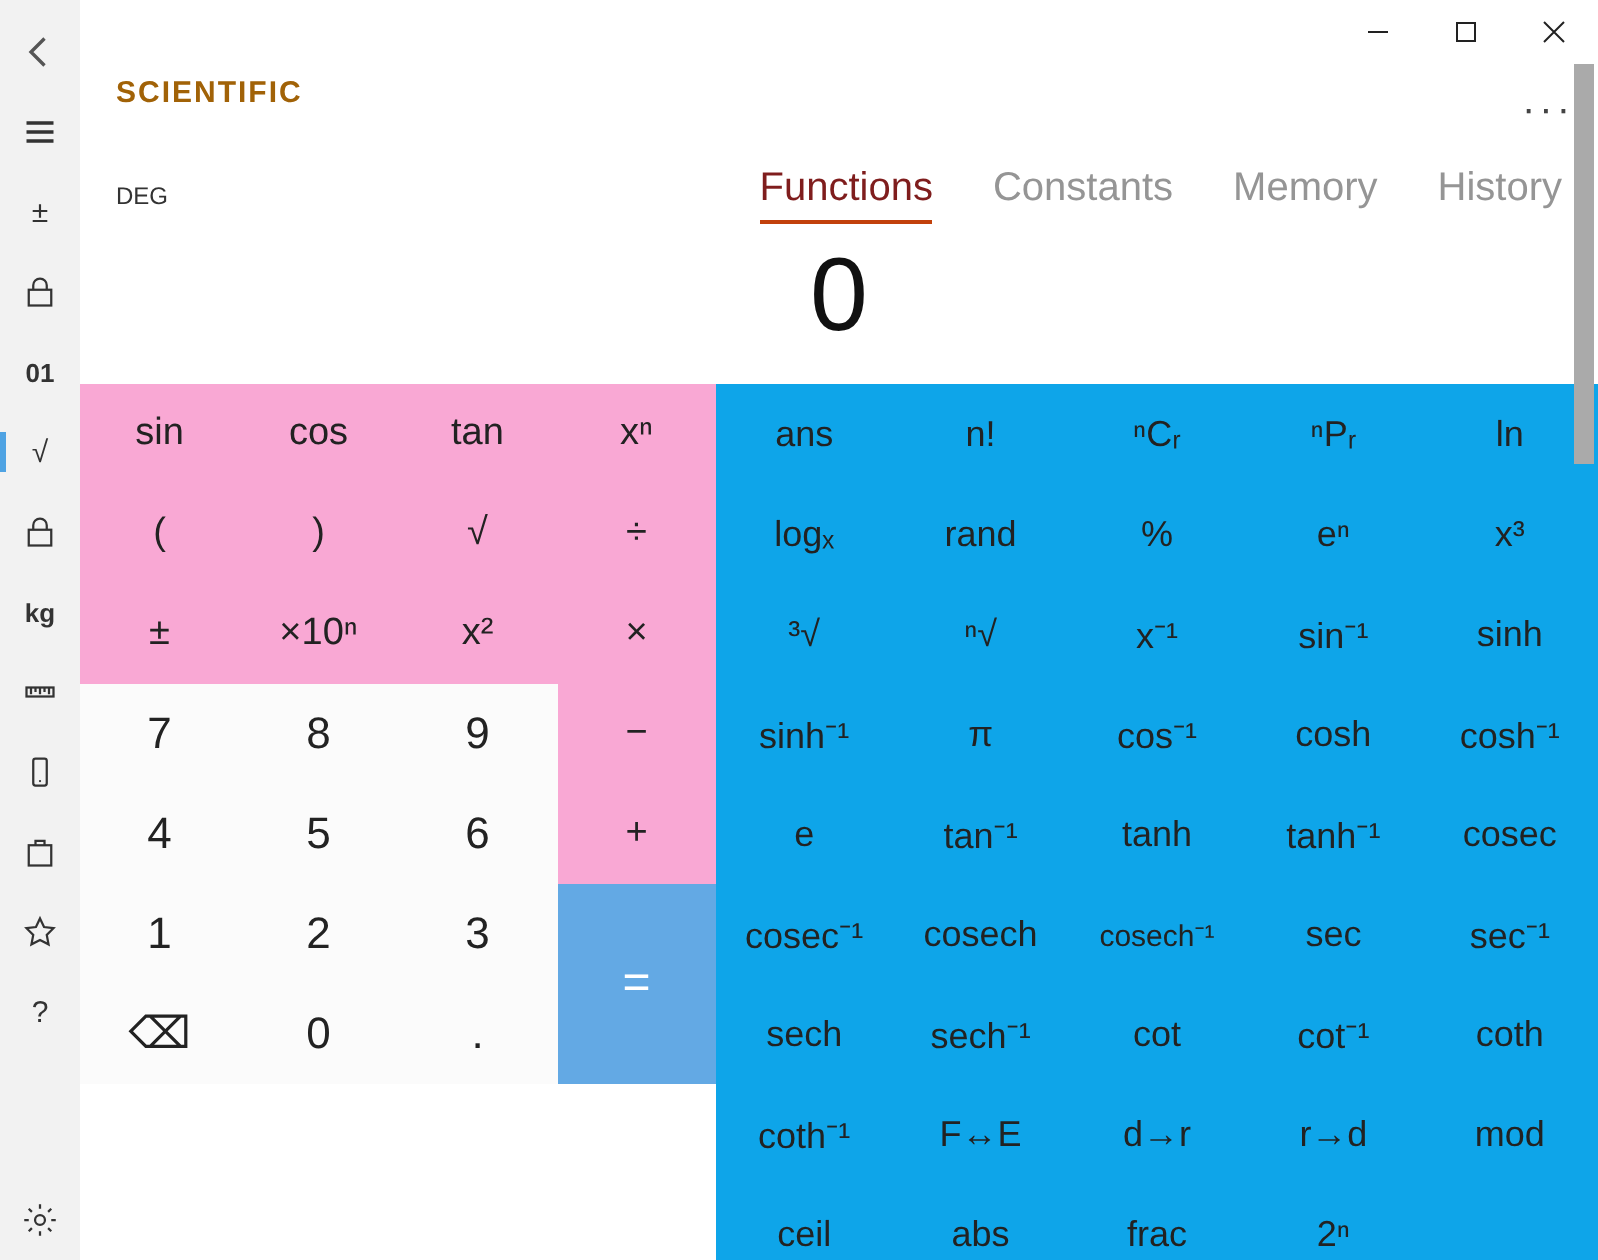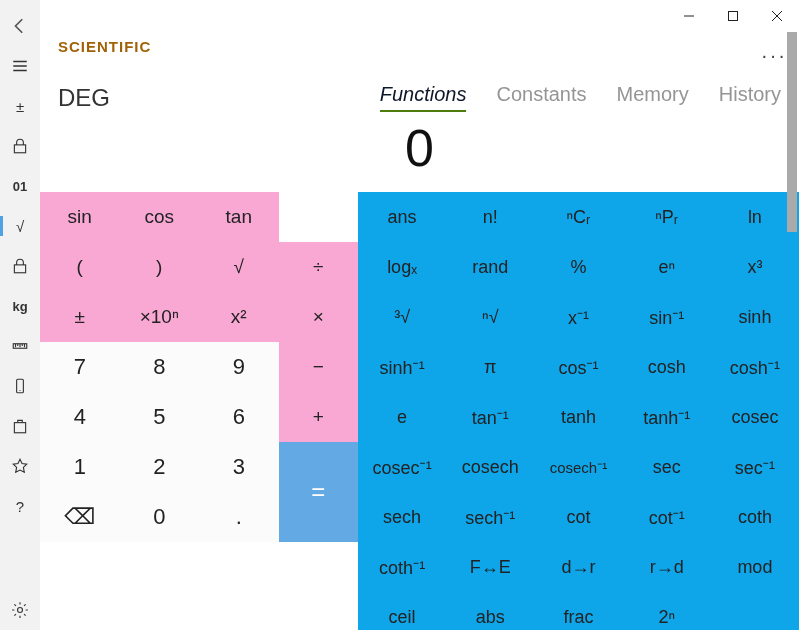--- a/index.html
+++ b/index.html
@@ -11,24 +11,24 @@
 .sidebar .spacer { flex: 1; }
 .sidebar .sb svg { width: 18px; height: 18px; }
 .main { flex: 1; display: flex; flex-direction: column; position: relative; }
 .titlebar { height: 32px; display: flex; align-items: center; justify-content: flex-end; padding-right: 0; }
 .winbtn { width: 44px; height: 32px; display: flex; align-items: center; justify-content: center; cursor: pointer; }
 .winbtn svg { width: 12px; height: 12px; }
 .more { position: absolute; right: 12px; top: 44px; font-size: 20px; letter-spacing: 2px; color: #444; cursor: pointer; }
 .header { padding: 6px 18px 0 18px; }
 .mode { font-size: 15px; font-weight: 600; letter-spacing: 1px; color: #a16207; margin-bottom: 28px; }
 .row2 { display: flex; align-items: center; }
-.deg { font-size: 24px; color: #333; }
+.deg { font-size: 12px; color: #333; }
 .tabs { margin-left: auto; display: flex; gap: 30px; font-size: 20px; }
 .tab { color: #959595; cursor: pointer; padding-bottom: 4px; }
-.tab.active { color: #0f172a; border-bottom: 2px solid #4d7c0f; font-style: italic; }
+.tab.active { color: #7f1d1d; border-bottom: 2px solid #c2410c; }
 .display { text-align: center; font-size: 52px; font-weight: 300; color: #111; padding: 6px 0 14px 0; }
 .body { flex: 1; display: flex; position: relative; }
 .leftpad { width: 318px; display: flex; flex-direction: column; }
 .leftpad .seg { display: grid; grid-template-columns: repeat(4, 1fr); }
 .btn { height: 50px; display: flex; align-items: center; justify-content: center; font-size: 19px; color: #222; cursor: pointer; user-select: none; }
 .bg-top { background: #a7caea; }
 .bg-clear { background: #63a9e4; color: #fff; font-size: 18px; }
 .bg-lgrey { background: #f9a8d4; }
 .bg-num { background: #fbfbfb; font-size: 22px; font-weight: 400; }
 .bg-eq { background: #63a9e4; color: #fff; font-size: 24px; grid-row: span 2; height: 100px; }
@@ -136,20 +136,21 @@
     </div>
 
     <div class="display">0</div>
 
     <div class="body">
       <div class="leftpad">
         <div class="seg">
           <div class="btn bg-lgrey">sin</div>
           <div class="btn bg-lgrey">cos</div>
           <div class="btn bg-lgrey">tan</div>
+          <div class="btn bg-lgrey">xⁿ</div>
         </div>
         <div class="seg">
           <div class="btn bg-lgrey">(</div>
           <div class="btn bg-lgrey">)</div>
           <div class="btn bg-lgrey">√</div>
           <div class="btn bg-lgrey">÷</div>
         </div>
         <div class="seg">
           <div class="btn bg-lgrey">±</div>
           <div class="btn bg-lgrey">×10ⁿ</div>

